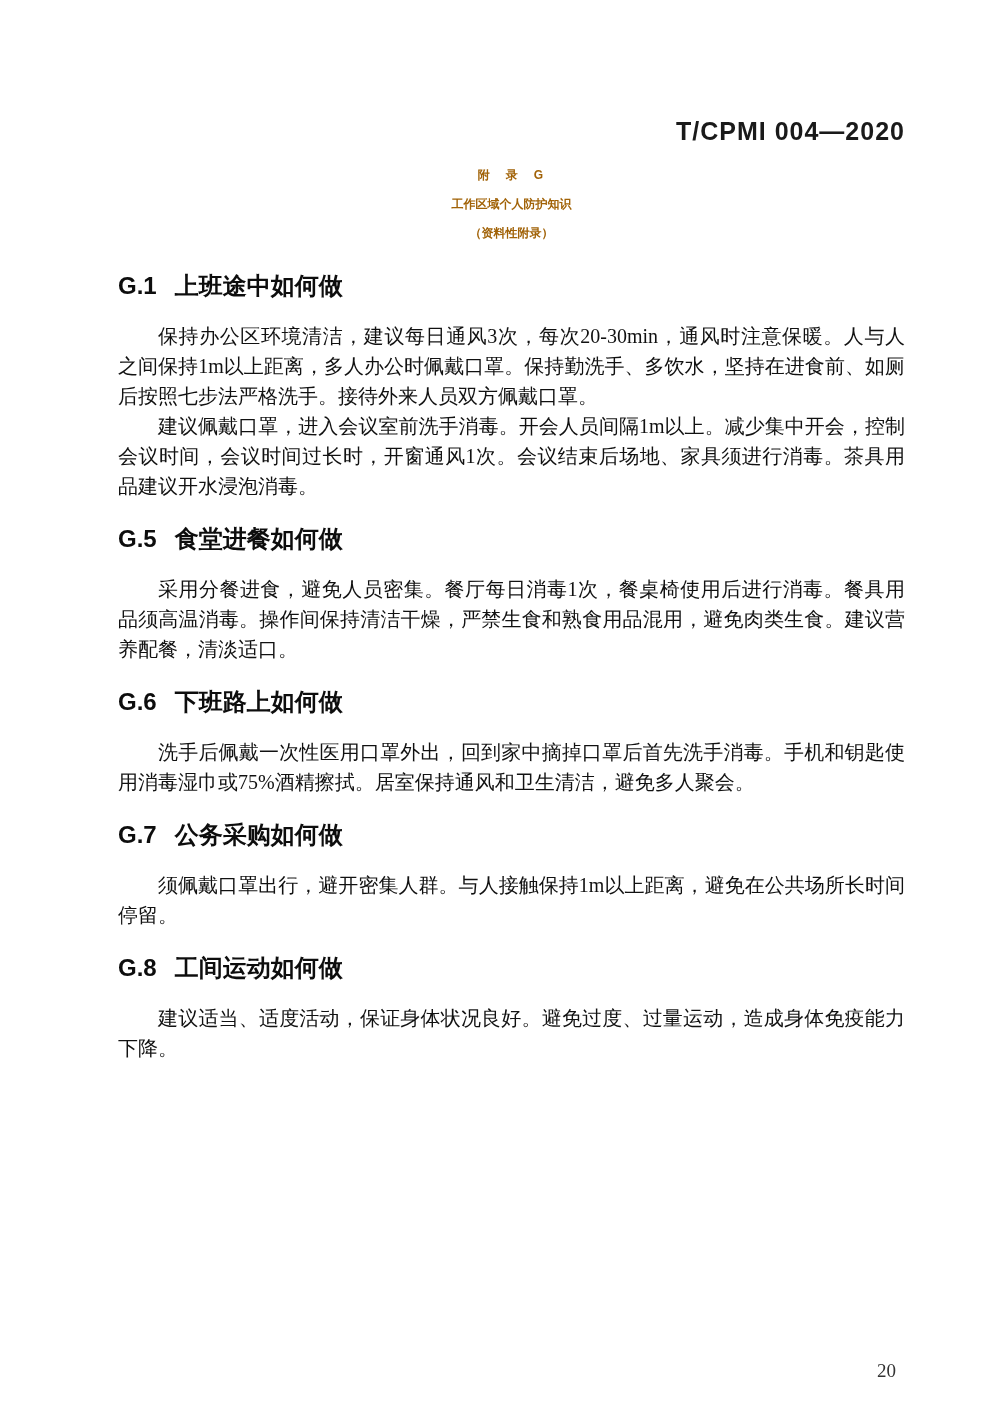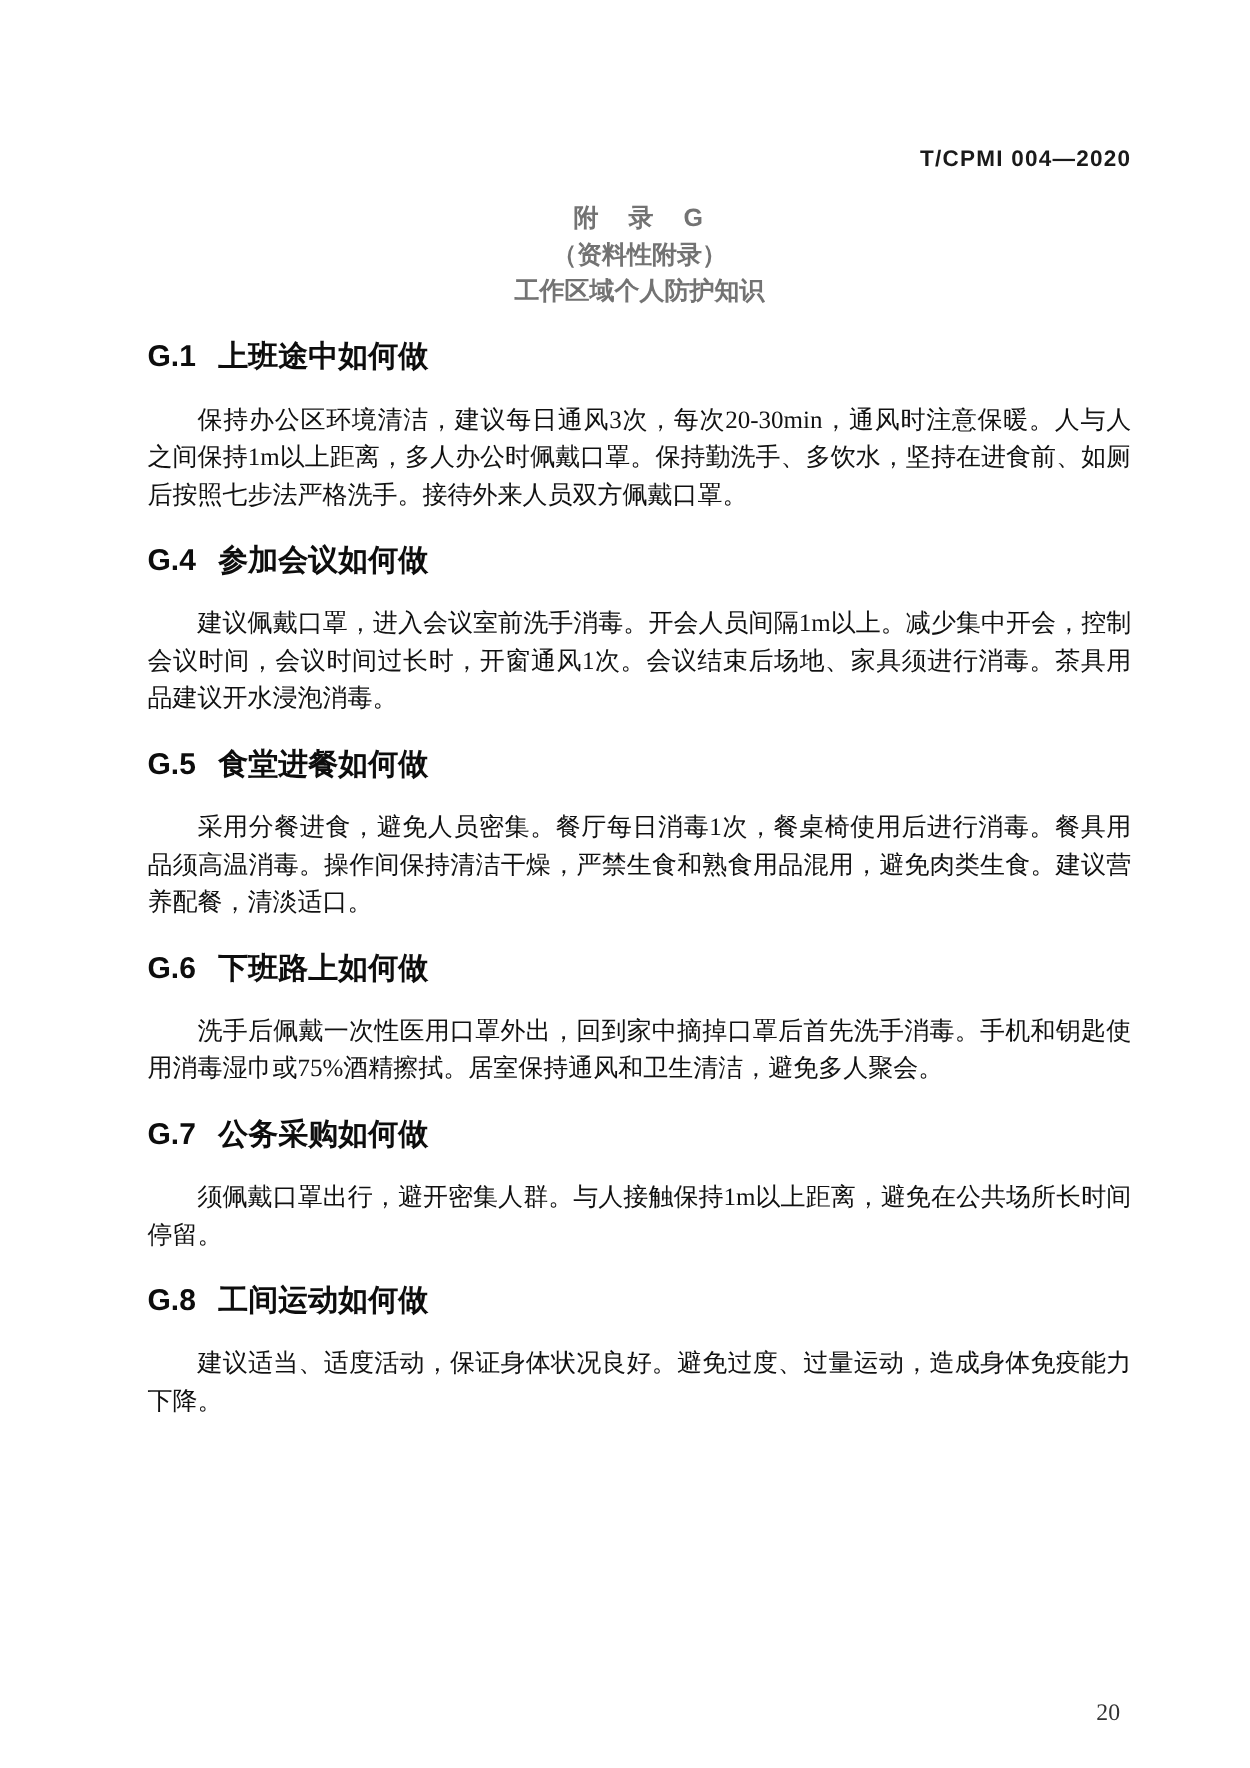--- a/index.html
+++ b/index.html
@@ -16,40 +16,40 @@
     overflow: hidden;
   }
 
   .header-ref {
     position: absolute;
     top: 117px;
     left: 0;
     right: 95px;
     text-align: right;
     font-family: "Liberation Sans", sans-serif;
-    font-size: 18px;
+    font-size: 25px;
     font-weight: bold;
     letter-spacing: 1px;
     color: #1a1a1a;
   }
 
   .content {
     position: absolute;
     top: 161px;
     left: 118px;
     right: 95px;
   }
 
   .title-block {
     text-align: center;
     font-weight: bold;
     line-height: 29px;
-    font-size: 20px;
+    font-size: 12px;
     font-family: "Liberation Sans", sans-serif;
-    color: #737373;
+    color: #a16207;
   }
   .title-block .title-line1 { letter-spacing: 2px; }
 
   .section-heading {
     margin: 23px 0 20px 0;
     line-height: 30px;
     font-size: 24px;
     font-weight: bold;
     font-family: "Liberation Sans", sans-serif;
     color: #0d0d0d;
@@ -78,37 +78,36 @@
 <body>
 
 <div class="page">
 
   <div class="header-ref">T/CPMI 004—2020</div>
 
   <div class="content">
 
     <div class="title-block">
       <div class="title-line1">附　录　G</div>
+      <div>工作区域个人防护知识</div>
       <div>（资料性附录）</div>
-      <div>工作区域个人防护知识</div>
     </div>
 
     <div class="section">
       <h2 class="section-heading"><span class="sec-num">G.1</span><span>上班途中如何做</span></h2>
     </div>
 
     <div class="section">
     </div>
 
     <div class="section">
       <p class="section-body">保持办公区环境清洁，建议每日通风3次，每次20-30min，通风时注意保暖。人与人之间保持1m以上距离，多人办公时佩戴口罩。保持勤洗手、多饮水，坚持在进食前、如厕后按照七步法严格洗手。接待外来人员双方佩戴口罩。</p>
     </div>
 
     <div class="section">
-      <h2 class="section-heading"><span class="sec-num">G.4</span><span>参加会议如何做</span></h2>
       <p class="section-body">建议佩戴口罩，进入会议室前洗手消毒。开会人员间隔1m以上。减少集中开会，控制会议时间，会议时间过长时，开窗通风1次。会议结束后场地、家具须进行消毒。茶具用品建议开水浸泡消毒。</p>
     </div>
 
     <div class="section">
       <h2 class="section-heading"><span class="sec-num">G.5</span><span>食堂进餐如何做</span></h2>
       <p class="section-body">采用分餐进食，避免人员密集。餐厅每日消毒1次，餐桌椅使用后进行消毒。餐具用品须高温消毒。操作间保持清洁干燥，严禁生食和熟食用品混用，避免肉类生食。建议营养配餐，清淡适口。</p>
     </div>
 
     <div class="section">
       <h2 class="section-heading"><span class="sec-num">G.6</span><span>下班路上如何做</span></h2>

